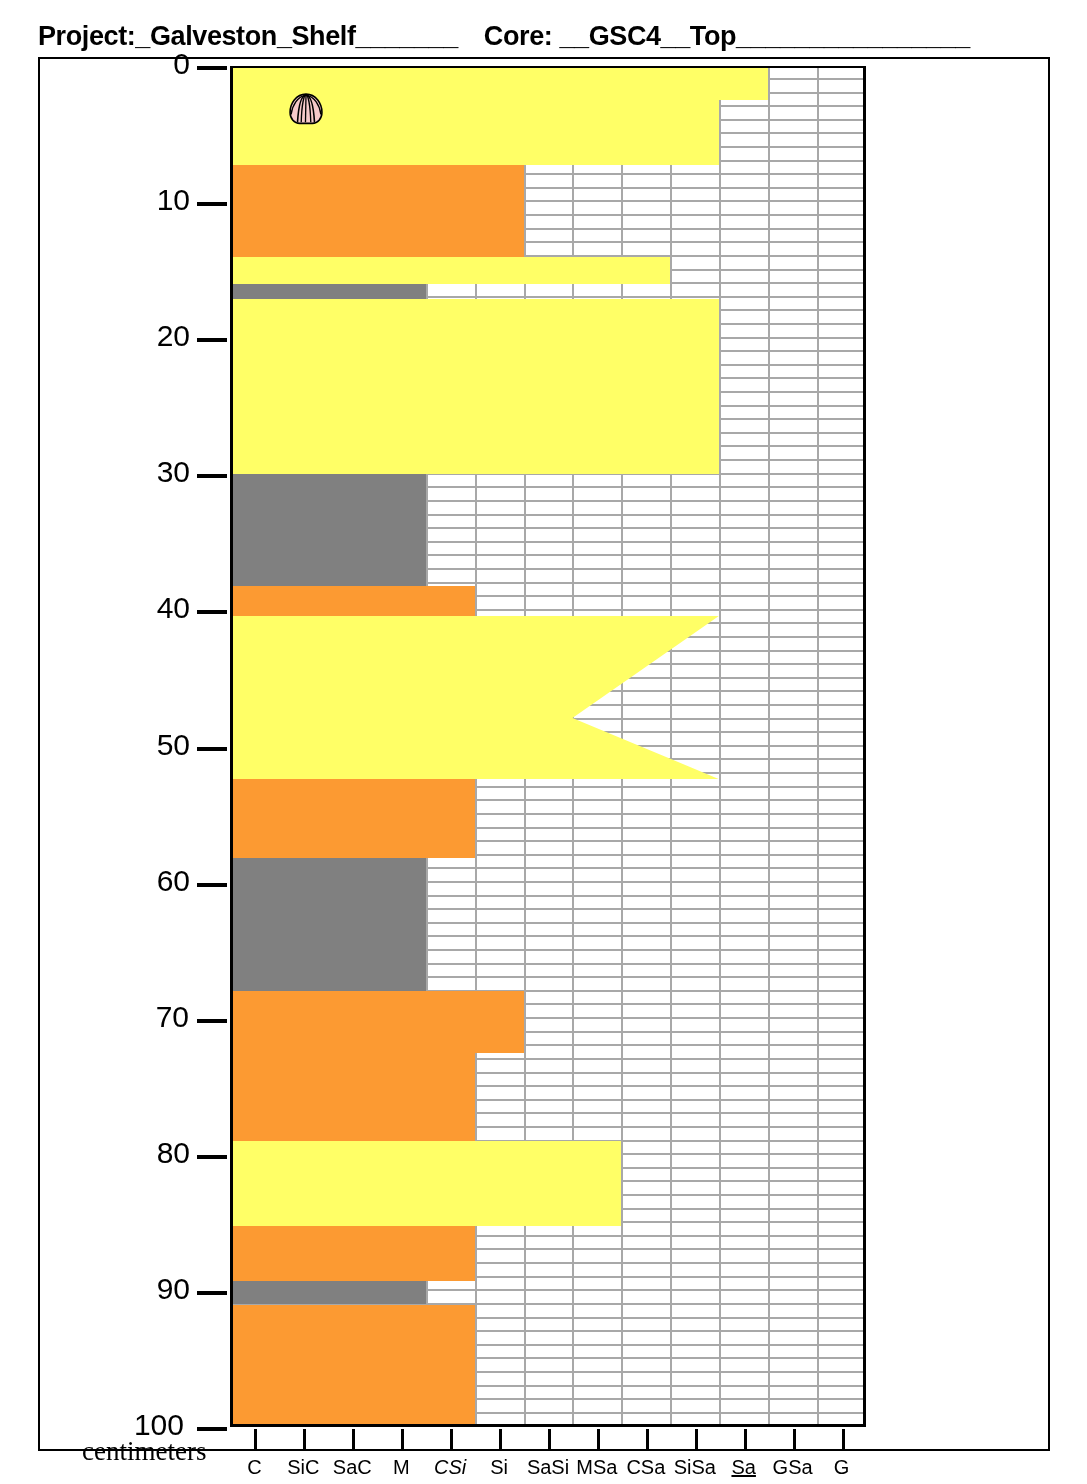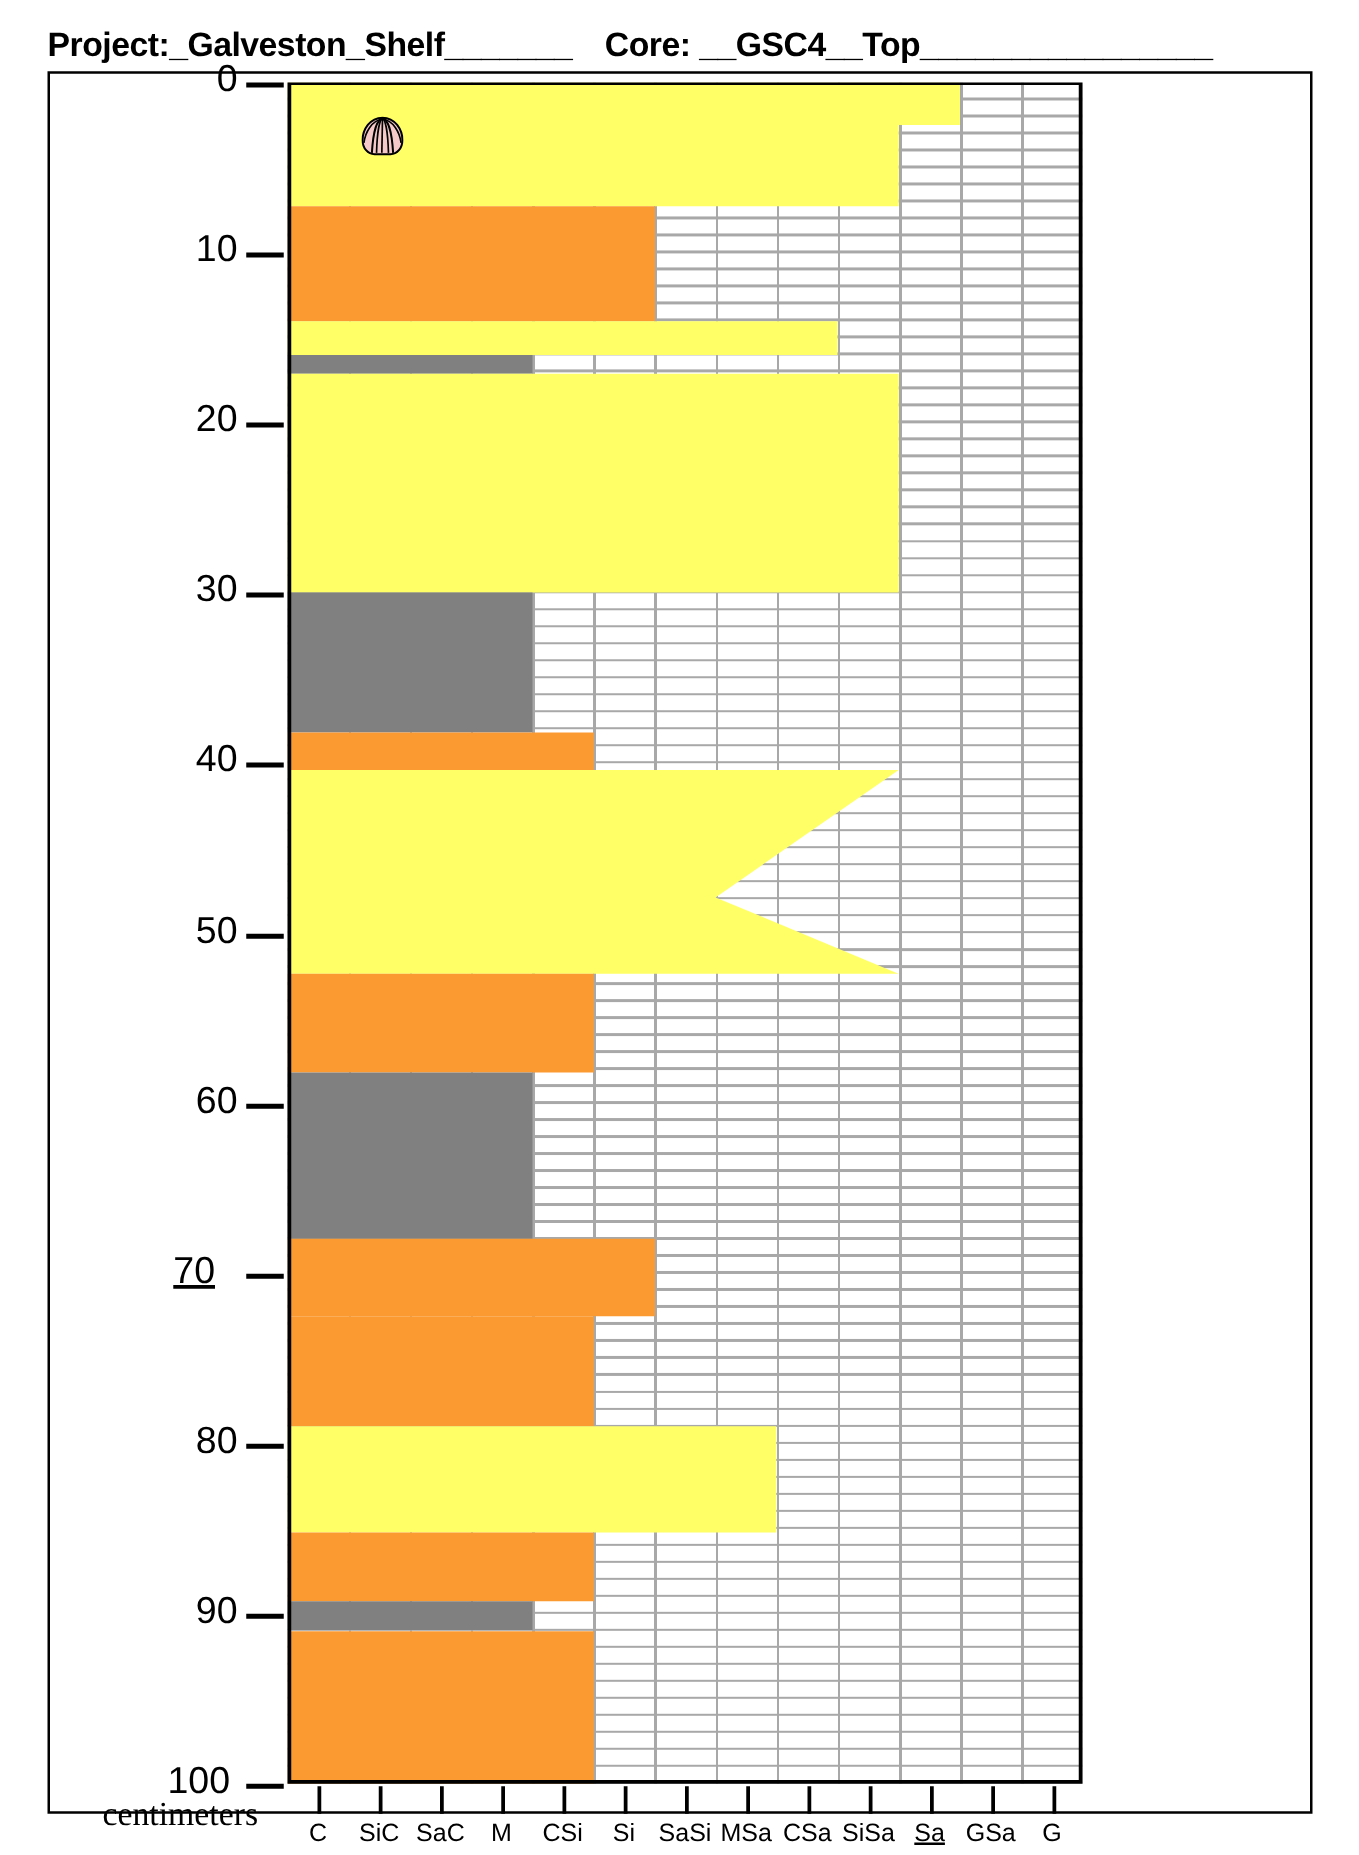--- a/index.html
+++ b/index.html
@@ -171,40 +171,40 @@
     <div class="ylabel" style="left: 50px; width: 140px; top: 321.2px;">20</div>
     <div class="ytick" style="left: 197px; top: 474.3px;"></div>
     <div class="ylabel" style="left: 50px; width: 140px; top: 457.3px;">30</div>
     <div class="ytick" style="left: 197px; top: 610.4px;"></div>
     <div class="ylabel" style="left: 50px; width: 140px; top: 593.4px;">40</div>
     <div class="ytick" style="left: 197px; top: 746.5px;"></div>
     <div class="ylabel" style="left: 50px; width: 140px; top: 729.5px;">50</div>
     <div class="ytick" style="left: 197px; top: 882.6px;"></div>
     <div class="ylabel" style="left: 50px; width: 140px; top: 865.6px;">60</div>
     <div class="ytick" style="left: 197px; top: 1018.7px;"></div>
-    <div class="ylabel" style="left: 32px; width: 140px; top: 1001.7px; text-decoration: underline;">70</div>
+    <div class="ylabel" style="left: 49px; width: 140px; top: 1001.7px;">70</div>
     <div class="ytick" style="left: 197px; top: 1154.8px;"></div>
     <div class="ylabel" style="left: 50px; width: 140px; top: 1137.8px;">80</div>
     <div class="ytick" style="left: 197px; top: 1290.9px;"></div>
     <div class="ylabel" style="left: 50px; width: 140px; top: 1273.9px;">90</div>
     <div class="ytick" style="left: 197px; top: 1427px;"></div>
     <div class="ylabel" style="left: 44px; width: 140px; top: 1410px;">100</div>
   </div>
 <div id="ylabel-units">centimeters</div>
 <div id="x-axis">
     <div class="xtick" style="left: 254.462px; top: 1429px;"></div>
     <div class="xlabel" style="left: 254.462px; top: 1457px;">C</div>
     <div class="xtick" style="left: 303.385px; top: 1429px;"></div>
     <div class="xlabel" style="left: 303.385px; top: 1457px;">SiC</div>
     <div class="xtick" style="left: 352.308px; top: 1429px;"></div>
     <div class="xlabel" style="left: 352.308px; top: 1457px;">SaC</div>
     <div class="xtick" style="left: 401.231px; top: 1429px;"></div>
     <div class="xlabel" style="left: 401.231px; top: 1457px;">M</div>
     <div class="xtick" style="left: 450.154px; top: 1429px;"></div>
-    <div class="xlabel" style="left: 450.154px; top: 1457px;">CSi</div>
+    <div class="xlabel" style="left: 450.154px; top: 1457px; font-style: italic;">CSi</div>
     <div class="xtick" style="left: 499.077px; top: 1429px;"></div>
     <div class="xlabel" style="left: 499.077px; top: 1457px;">Si</div>
     <div class="xtick" style="left: 548px; top: 1429px;"></div>
     <div class="xlabel" style="left: 548px; top: 1457px;">SaSi</div>
     <div class="xtick" style="left: 596.923px; top: 1429px;"></div>
     <div class="xlabel" style="left: 596.923px; top: 1457px;">MSa</div>
     <div class="xtick" style="left: 645.846px; top: 1429px;"></div>
     <div class="xlabel" style="left: 645.846px; top: 1457px;">CSa</div>
     <div class="xtick" style="left: 694.769px; top: 1429px;"></div>
     <div class="xlabel" style="left: 694.769px; top: 1457px;">SiSa</div>

